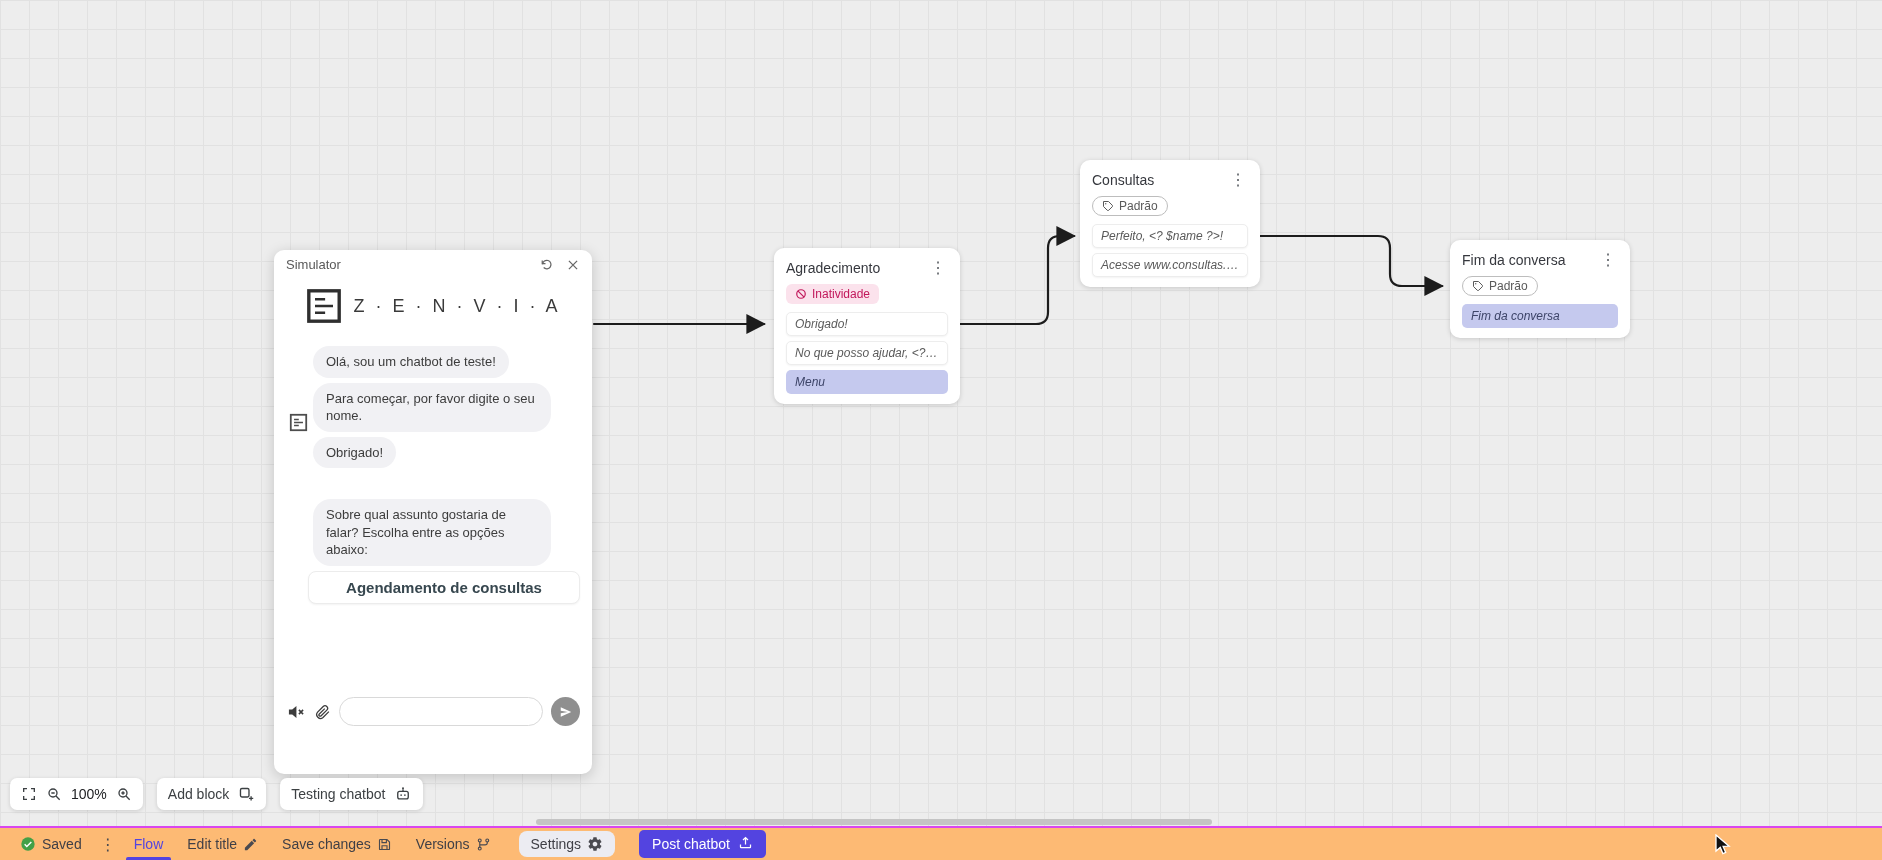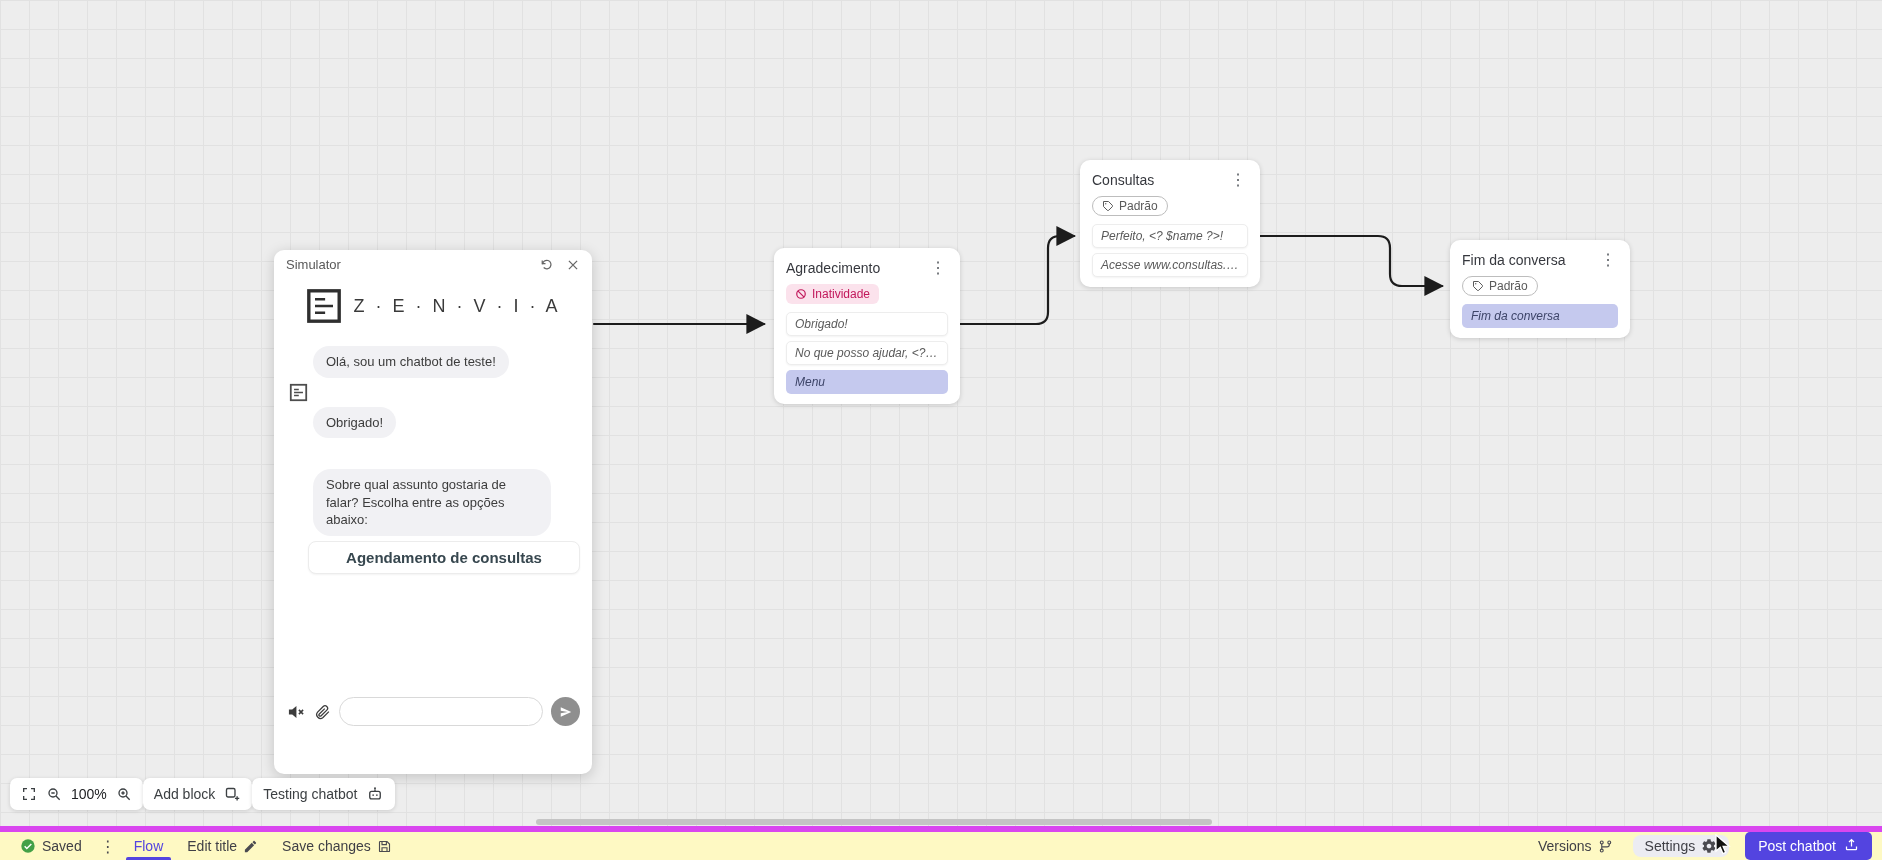--- a/index.html
+++ b/index.html
@@ -79,48 +79,48 @@
     padding:7px 6px;margin-top:4px;font-size:15px;font-weight:700;color:#37474f;
     text-align:center;box-shadow:0 1px 2px rgba(0,0,0,.05);cursor:pointer;
   }
   .sim-input-row{display:flex;align-items:center;gap:8px;padding:10px 12px 0;}
   .sim-iconbtn{color:#3c3c3c;display:flex;cursor:pointer;}
   .sim-input{flex:1;height:29px;border:1.5px solid #d9d9d9;border-radius:15px;padding:0 12px;font-size:13px;outline:none;background:#fff;}
   .send-btn{width:29px;height:29px;border-radius:50%;background:#8f8f8f;border:none;display:flex;align-items:center;justify-content:center;cursor:pointer;flex:none;}
   .sim-bottom-space{height:48px;flex:none;}
 
   
-  .canvas-toolbar{position:absolute;left:10px;top:778px;display:flex;z-index:4;}
+  .canvas-toolbar{position:absolute;left:10px;top:778px;display:flex;gap:14px;z-index:4;}
   .tool-group,.tool-btn{
     background:#fff;border:none;border-radius:7px;box-shadow:0 1px 4px rgba(0,0,0,.14);
     height:32px;display:flex;align-items:center;gap:9px;padding:0 11px;color:#3c4043;
     font-size:14px;cursor:pointer;
   }
   .tool-icon{display:flex;color:#3c4043;cursor:pointer;}
   .zoom-label{font-size:14px;color:#202124;}
 
   
   .hscroll{position:absolute;left:536px;top:819px;width:676px;height:6px;border-radius:3px;background:#c4c4c4;z-index:4;cursor:pointer;}
 
   
   .bottom-bar{
-    position:absolute;left:0;right:0;bottom:0;height:34px;background:#fef9c3;
-    border-top:6px solid #d946ef;display:flex;align-items:stretch;justify-content:space-between;
+    position:absolute;left:0;right:0;bottom:0;height:34px;background:#fdba74;
+    border-top:2px solid #d946ef;display:flex;align-items:stretch;
     z-index:10;font-size:14px;color:#3f3f46;
   }
   .bb-left,.bb-right{display:flex;align-items:stretch;}
   .bb-left{padding-left:8px;}
   .bb-right{padding-right:10px;}
   .bb-item{position:relative;display:flex;align-items:center;gap:6px;padding:0 12px;cursor:pointer;white-space:nowrap;}
   .bb-static{cursor:default;}
   .bb-item .bicon{display:flex;color:#4a4a50;}
   .kebab-item{font-size:16px;color:#4a4a50;padding:0 6px;}
   .tab.active{color:var(--accent);font-weight:500;}
   .tab.active::after{content:"";position:absolute;left:4px;right:4px;bottom:0;height:3px;background:var(--accent);border-radius:2px 2px 0 0;}
-  .bb-item.hovered{background:#ececf2;border-radius:8px;margin:3px 8px;}
+  .bb-item.hovered{background:#ececf2;border-radius:8px;margin:3px 16px;}
   .post-btn{
     align-self:center;display:flex;align-items:center;gap:8px;background:var(--accent);
     color:#fff;border:none;border-radius:5px;height:28px;padding:0 13px;font-size:14px;
     font-weight:500;margin-left:8px;cursor:pointer;
   }
 
   .mouse-cursor{position:absolute;left:1712px;top:834px;z-index:20;pointer-events:none;}
 </style>
 </head>
 <body>
@@ -231,20 +231,21 @@
       </div>
       <div class="msg-row">
         <span class="avatar-col">
           <span style="display:flex;">
             <svg width="19" height="19" viewBox="0 0 32 32" fill="none" stroke="#4d4d4d">
                 <rect x="3" y="3" width="26" height="26" stroke-width="3"></rect>
                 <path d="M8.5 11h8M8.5 16h15M8.5 21h8" stroke-width="2.4"></path>
               </svg>
           </span>
         </span>
+        <div class="bubble">Para começar, por favor digite o seu nome.</div>
       </div>
       <div class="msg-row">
         <span class="avatar-col"></span>
         <div class="bubble">Obrigado!</div>
       </div>
       <div class="gap-lg"></div>
       <div class="msg-row">
         <span class="avatar-col"></span>
         <div class="bubble">Sobre qual assunto gostaria de falar? Escolha entre as opções abaixo:</div>
       </div>

